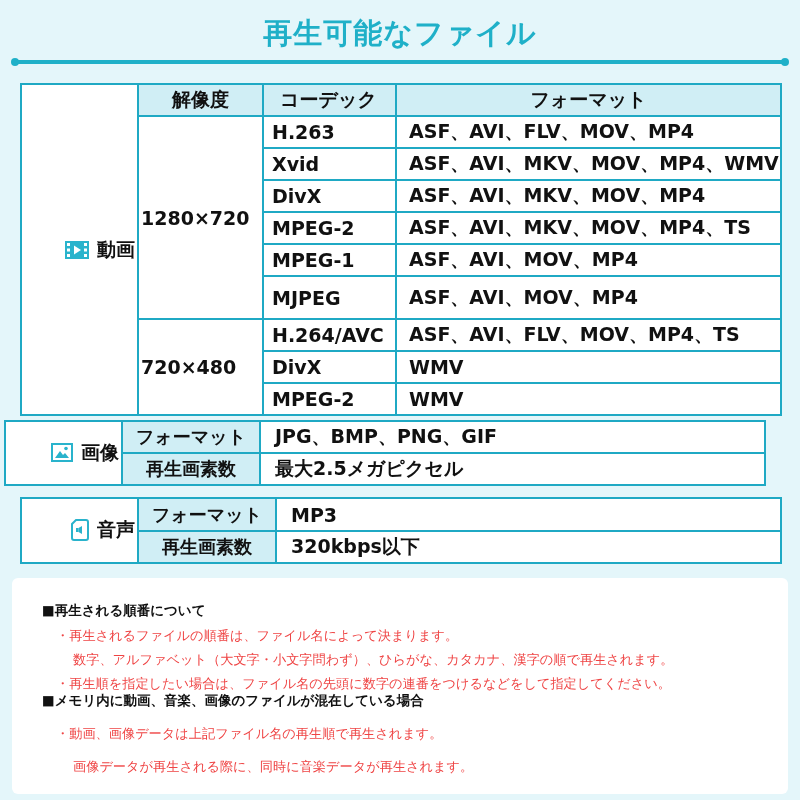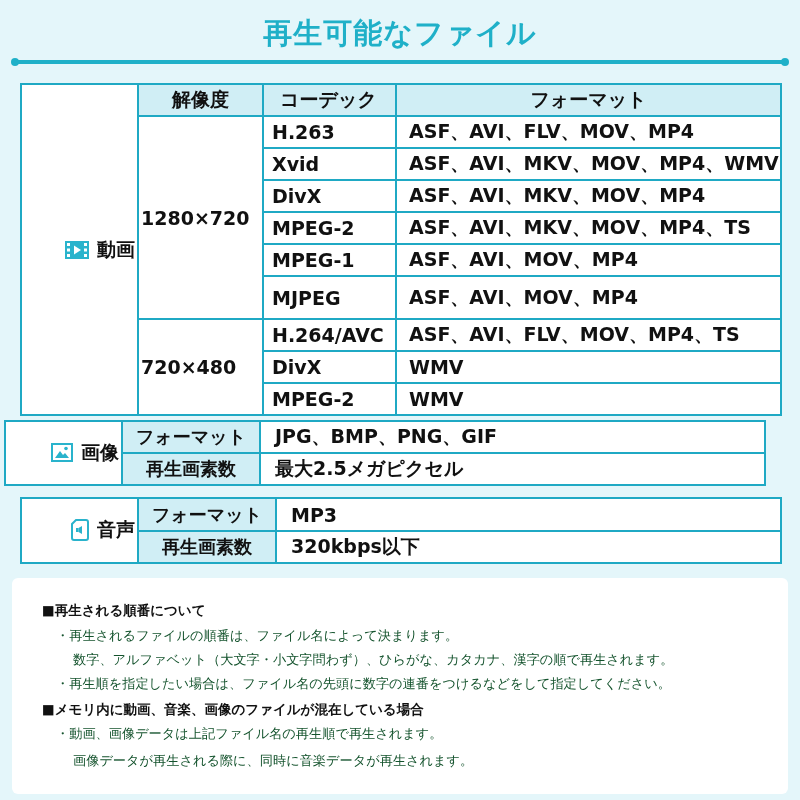--- a/index.html
+++ b/index.html
@@ -49,21 +49,21 @@
 
   .notes {
     position: absolute; left: 12px; top: 578px; width: 776px; height: 216px;
     background: #fff; border-radius: 6px;
     font-family: "DejaVu Sans", sans-serif;
   }
   .notes .sec-title {
     position: absolute; left: 30px; font-size: 13.5px; font-weight: bold; color: #111;
   }
   .notes .line {
-    position: absolute; font-size: 13.2px; color: #14532d; white-space: nowrap;
+    position: absolute; font-size: 13.2px; color: #ef4444; white-space: nowrap;
   }
   .icon svg { display: block; }
 </style>
 </head>
 <body>
 
 <div class="title">再生可能なファイル</div>
 <div class="title-line"></div>
 
 <table class="grid" id="video-table">
@@ -195,16 +195,16 @@
     <td class="val">320kbps以下</td>
   </tr>
 </tbody>
   </table>
 
 <div class="notes">
   <div class="sec-title" style="top:24px">■再生される順番について</div>
   <div class="line" style="left:44px; top:49px">・再生されるファイルの順番は、ファイル名によって決まります。</div>
   <div class="line" style="left:61px; top:73px">数字、アルファベット（大文字・小文字問わず）、ひらがな、カタカナ、漢字の順で再生されます。</div>
   <div class="line" style="left:44px; top:97px">・再生順を指定したい場合は、ファイル名の先頭に数字の連番をつけるなどをして指定してください。</div>
-  <div class="sec-title" style="top:123px">■メモリ内に動画、音楽、画像のファイルが混在している場合</div>
+  <div class="sec-title" style="top:114px">■メモリ内に動画、音楽、画像のファイルが混在している場合</div>
   <div class="line" style="left:44px; top:147px">・動画、画像データは上記ファイル名の再生順で再生されます。</div>
-  <div class="line" style="left:61px; top:174px">画像データが再生される際に、同時に音楽データが再生されます。</div>
+  <div class="line" style="left:61px; top:180px">画像データが再生される際に、同時に音楽データが再生されます。</div>
 </div>
 
 </body></html>

